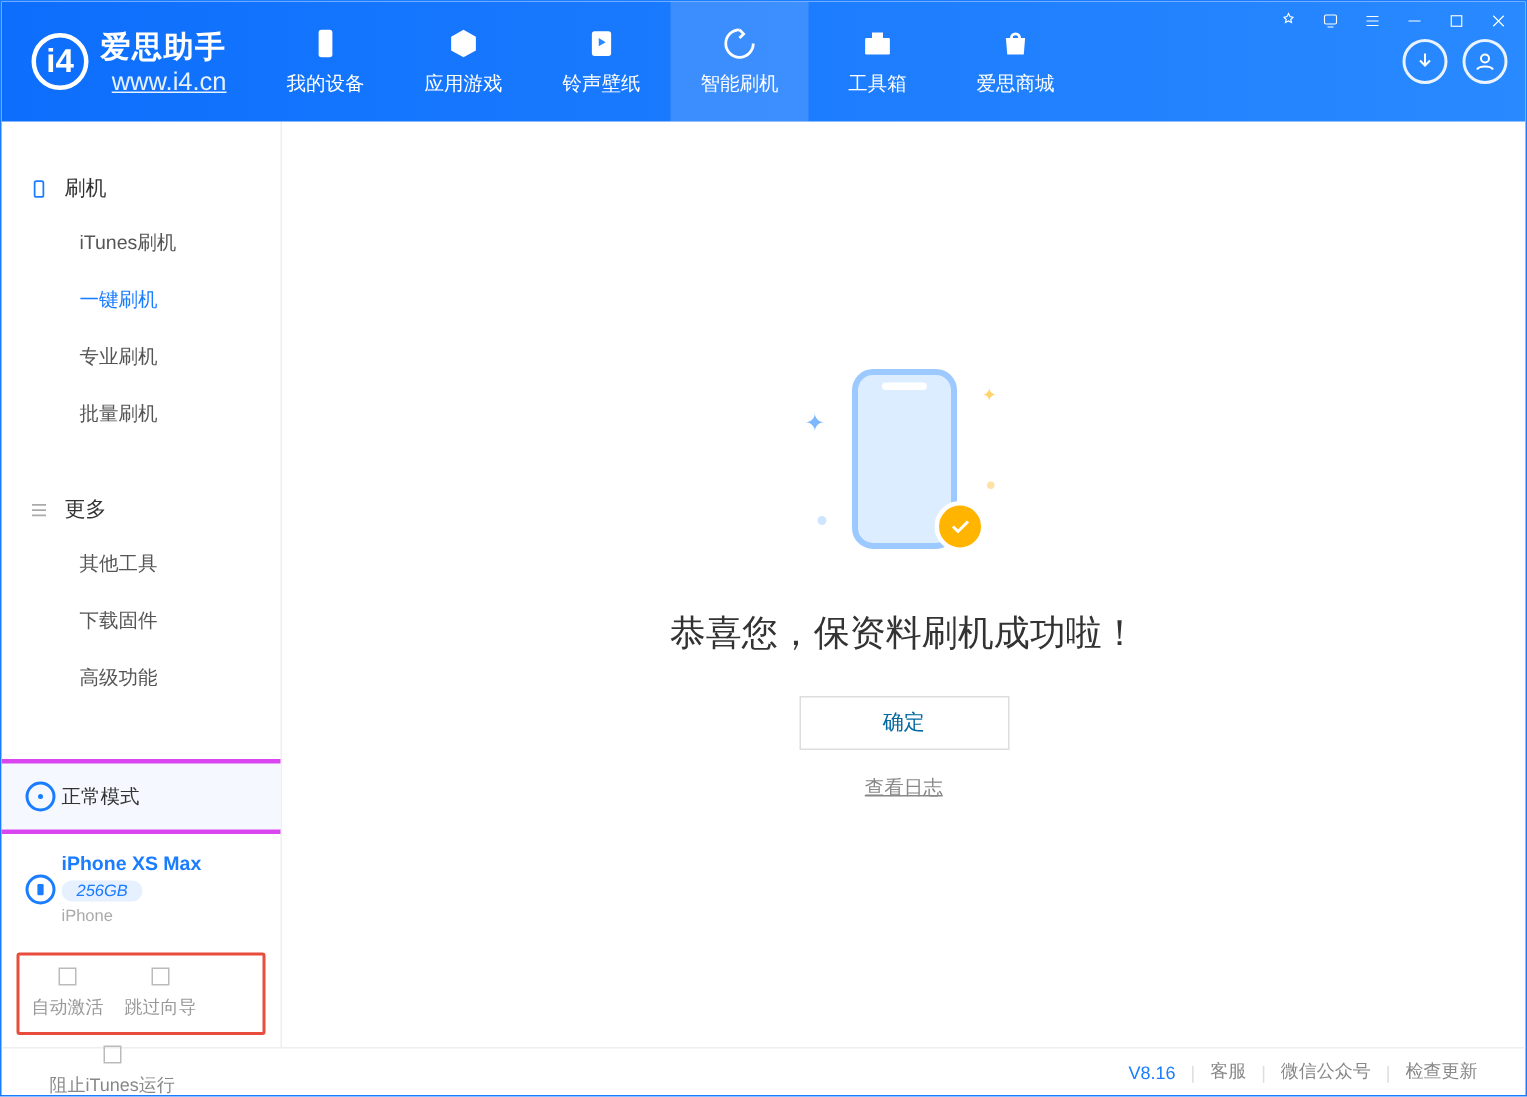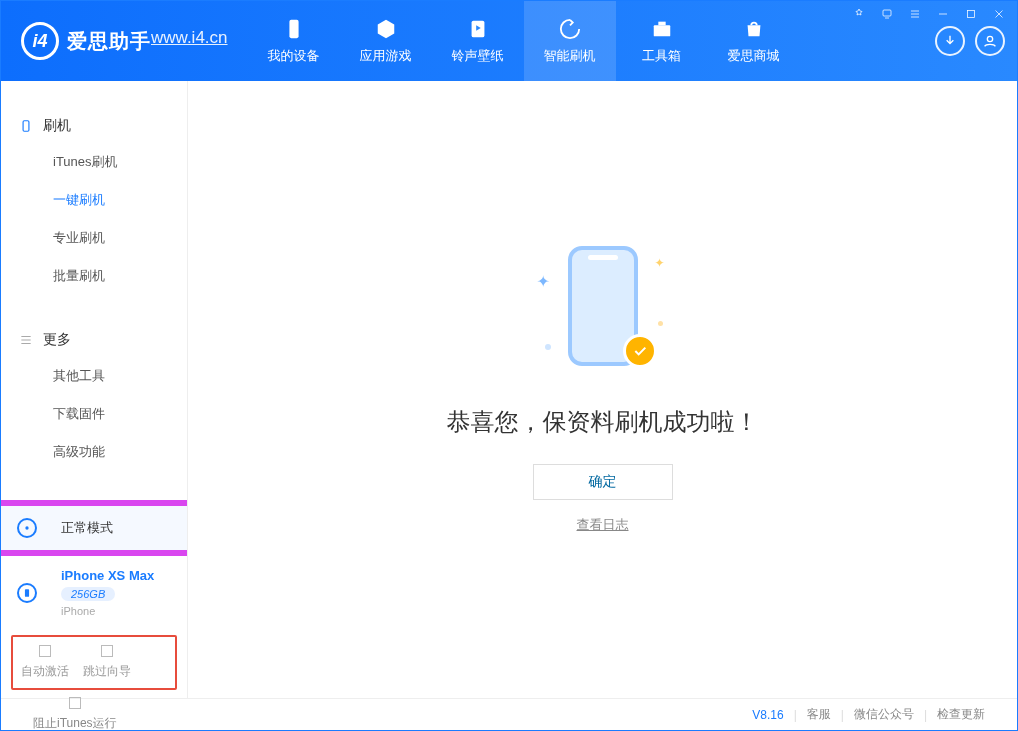--- a/index.html
+++ b/index.html
@@ -1,22 +1,22 @@
 <!DOCTYPE html>
 <html><head>
 <meta charset="utf-8">
 <style>
 * { margin: 0; padding: 0; box-sizing: border-box; font-family: "Microsoft YaHei", sans-serif; }
 body { background: #fff; width: 1018px; height: 731px; overflow: hidden; border: 1px solid #1a7cff; display: flex; flex-direction: column; }
 
 
 .header { background: linear-gradient(90deg, #0d6efd 0%, #2989ff 100%); height: 80px; display: flex; align-items: center; padding: 0 12px; position: relative; }
 .logo-wrap { display: flex; align-items: center; gap: 8px; margin-left: 8px; margin-right: 20px; }
-.logo-circle { width: 38px; height: 38px; border: 3px solid #fff; border-radius: 50%; display: flex; align-items: center; justify-content: center; color: #fff; font-size: 18px; font-weight: bold; font-style: italic; }
-.logo-text { color: #fff; display: flex; flex-direction: row; text-align: right; }
+.logo-circle { width: 38px; height: 38px; border: 3px solid #fff; border-radius: 50%; display: flex; align-items: center; justify-content: center; color: #fff; font-size: 22px; font-weight: bold; }
+.logo-text { color: #fff; display: flex; flex-direction: column; text-align: right; }
 .logo-text .big { font-size: 20px; font-weight: bold; letter-spacing: 1px; }
 .logo-text .small { font-size: 17px; opacity: .9; text-decoration: underline; }
 .nav { display: flex; height: 100%; }
 .nav-item { width: 92px; display: flex; flex-direction: column; align-items: center; justify-content: center; color: #fff; font-size: 13px; cursor: pointer; gap: 6px; }
 .nav-item.active { background: rgba(255,255,255,.15); }
 .nav-icon { width: 24px; height: 24px; display: flex; align-items: center; justify-content: center; }
 .nav-icon svg { width: 22px; height: 22px; fill: #fff; }
 .header-right { margin-left: auto; display: flex; align-items: center; gap: 10px; }
 .circ-btn { width: 30px; height: 30px; border: 2px solid rgba(255,255,255,.9); border-radius: 50%; display: flex; align-items: center; justify-content: center; cursor: pointer; }
 .circ-btn svg { width: 16px; height: 16px; fill: none; stroke: #fff; stroke-width: 2; }
@@ -28,21 +28,21 @@
 .body { flex: 1; display: flex; overflow: hidden; }
 .sidebar { width: 187px; border-right: 1px solid #eee; display: flex; flex-direction: column; font-size: 13px; color: #333; }
 .side-section { padding: 28px 0 0 0; }
 .side-head { display: flex; align-items: center; gap: 10px; padding: 8px 18px; font-size: 14px; color: #333; }
 .side-head svg { width: 14px; height: 14px; }
 .side-items { padding-left: 0; }
 .side-item { padding: 10px 18px 10px 52px; cursor: pointer; color: #555; }
 .side-item.active { color: #1a7cff; }
 
 .device-panel { margin-top: auto; }
-.dev-card { border-top: 6px solid #d946ef; padding: 12px 16px; display: flex; align-items: center; gap: 24px; }
+.dev-card { border-top: 3px solid #d946ef; padding: 12px 16px; display: flex; align-items: center; gap: 4px; }
 .dev-card.mode { background: #f5f9ff; }
 .dev-icon { width: 20px; height: 20px; border: 2px solid #1a7cff; border-radius: 50%; display: flex; align-items: center; justify-content: center; }
 .dev-icon svg { width: 10px; height: 10px; fill: #1a7cff; }
 .dev-phone .name { color: #1a7cff; font-weight: bold; font-size: 13px; }
 .dev-phone .cap { display: inline-block; background: #e6f0ff; color: #1a7cff; border-radius: 10px; padding: 1px 10px; font-size: 11px; margin-top: 4px; font-style: italic; }
 .dev-phone .type { color: #aaa; font-size: 11px; margin-top: 4px; }
 
 .check-row { border: 2px solid #e74c3c; border-radius: 2px; margin: 6px 10px 8px 10px; padding: 8px 8px; display: flex; gap: 14px; align-items: center; }
 .checkbox { display: flex; align-items: center; gap: 6px; color: #999; font-size: 12px; cursor: pointer; flex-direction: column; }
 .checkbox .box { width: 12px; height: 12px; border: 1px solid #bbb; }

